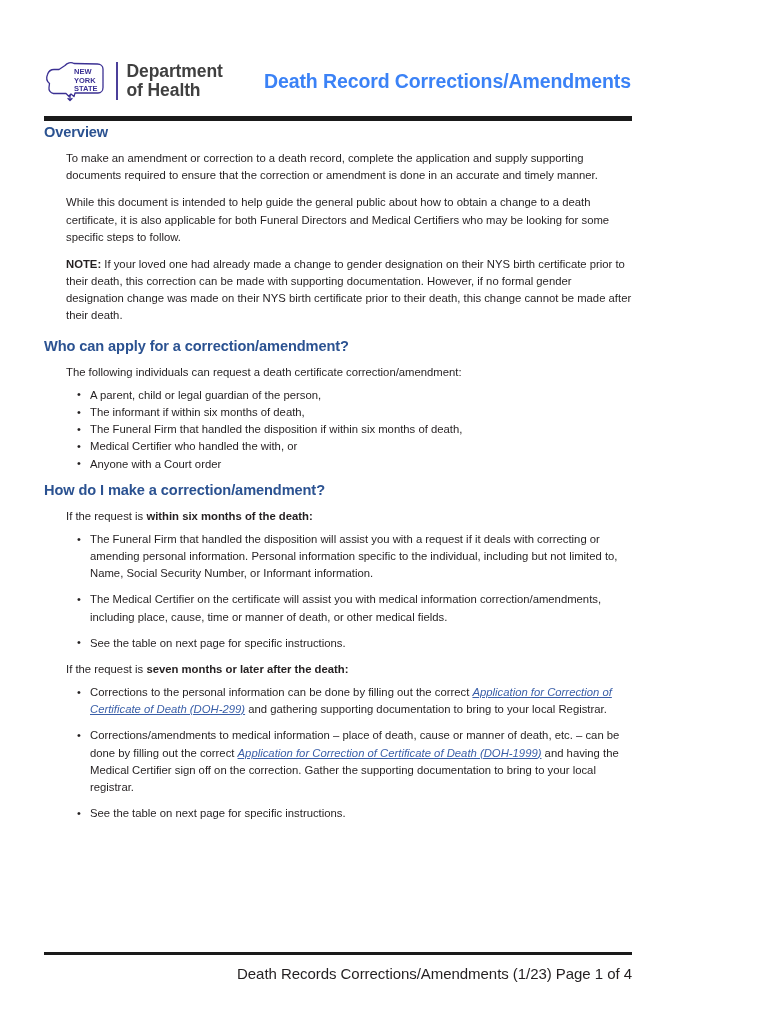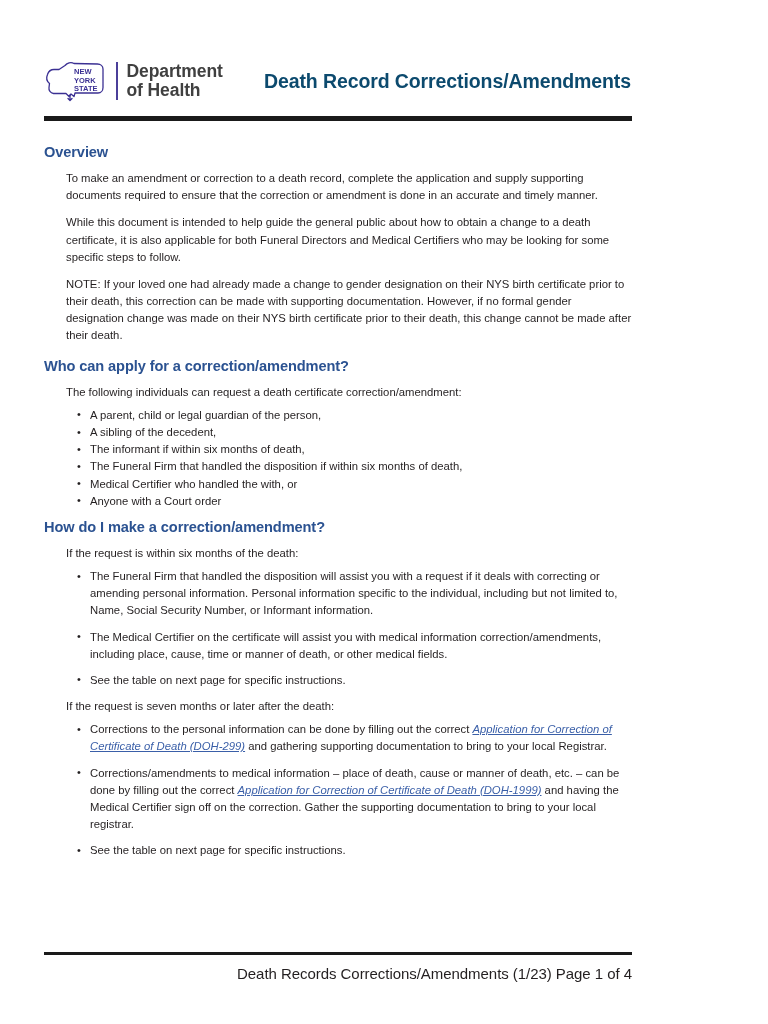--- a/index.html
+++ b/index.html
@@ -52,36 +52,35 @@
   }
   .dept-text {
     color: #404040;
     font-size: 17.5px;
     font-weight: bold;
     line-height: 1.08;
     letter-spacing: -0.1px;
     white-space: pre-line;
   }
   .doc-title {
-    color: #0c4a6e;
+    color: #3b82f6;
     font-size: 19.5px;
     font-weight: bold;
     letter-spacing: -0.1px;
     padding-right: 1px;
     text-align: right;
   }
   .rule-thick {
     height: 5px;
     background: #1a1a1a;
     margin-top: 4px;
   }
 
   
   .content {
-    padding-top: 20px;
     font-size: 11.3px;
     line-height: 1.52;
   }
   h2.section {
     color: #2b5291;
     font-size: 14.6px;
     font-weight: bold;
     margin: 0 0 7px 0;
     letter-spacing: -0.1px;
   }
@@ -108,21 +107,21 @@
     content: "\2022";
     position: absolute;
     left: 33px;
     top: -0.5px;
     font-size: 11px;
     color: #231f20;
   }
   ul.spaced > li {
     margin-bottom: 9px;
   }
-  b, strong { font-weight: normal; }
+  b, strong { font-weight: bold; }
   a.doclink {
     color: #3a5fa8;
     font-style: italic;
     text-decoration: underline;
   }
 
   
   .footer {
     position: absolute;
     left: 44px;
@@ -169,21 +168,20 @@
 
     <h2 class="section">Overview</h2>
     <p class="body">To make an amendment or correction to a death record, complete the application and supply supporting documents required to ensure that the correction or amendment is done in an accurate and timely manner.</p>
     <p class="body">While this document is intended to help guide the general public about how to obtain a change to a death certificate, it is also applicable for both Funeral Directors and Medical Certifiers who may be looking for some specific steps to follow.</p>
     <p class="body"><b>NOTE:</b><span> If your loved one had already made a change to gender designation on their NYS birth certificate prior to their death, this correction can be made with supporting documentation. However, if no formal gender designation change was made on their NYS birth certificate prior to their death, this change cannot be made after their death.</span></p>
 
     <h2 class="section sect-gap">Who can apply for a correction/amendment?</h2>
     <p class="body tight">The following individuals can request a death certificate correction/amendment:</p>
     <ul class="bullets">
       <li>A parent, child or legal guardian of the person,</li>
-      <li>A sibling of the decedent,</li>
       <li>The informant if within six months of death,</li>
       <li>The Funeral Firm that handled the disposition if within six months of death,</li>
       <li>Medical Certifier who handled the with, or</li>
       <li>Anyone with a Court order</li>
     </ul>
 
     <h2 class="section sect-gap">How do I make a correction/amendment?</h2>
     <p class="body tight"><span>If the request is </span><b>within six months of the death:</b></p>
     <ul class="bullets spaced">
       <li>The Funeral Firm that handled the disposition will assist you with a request if it deals with correcting or amending personal information. Personal information specific to the individual, including but not limited to, Name, Social Security Number, or Informant information.</li>

